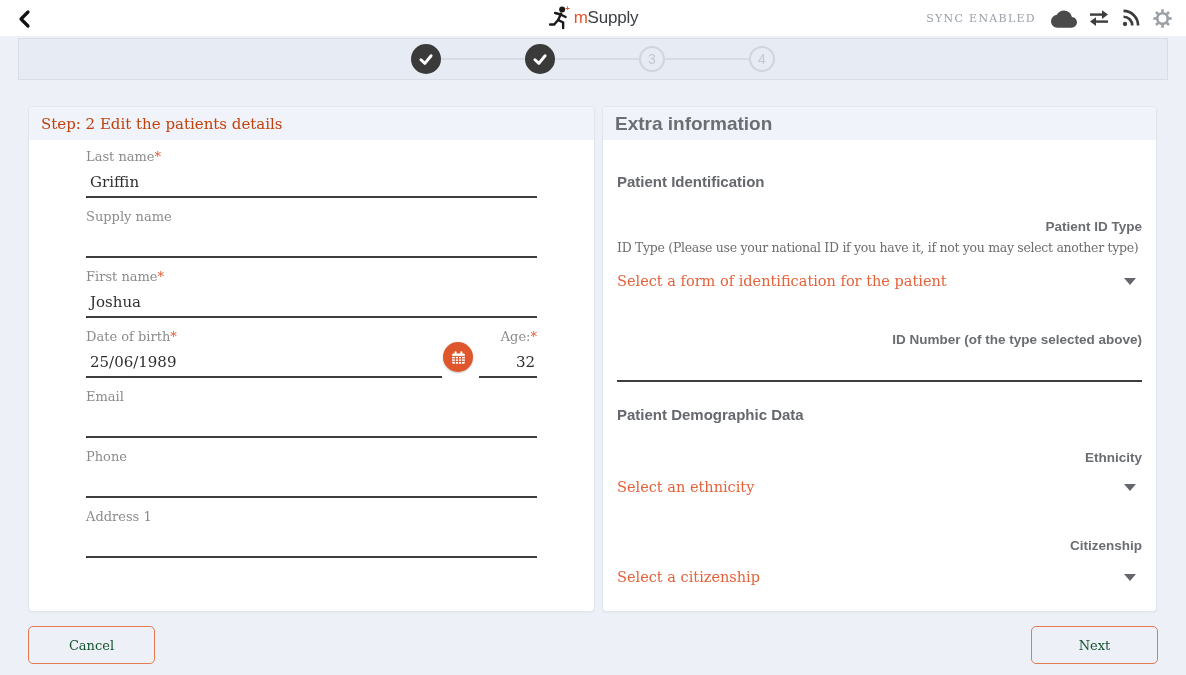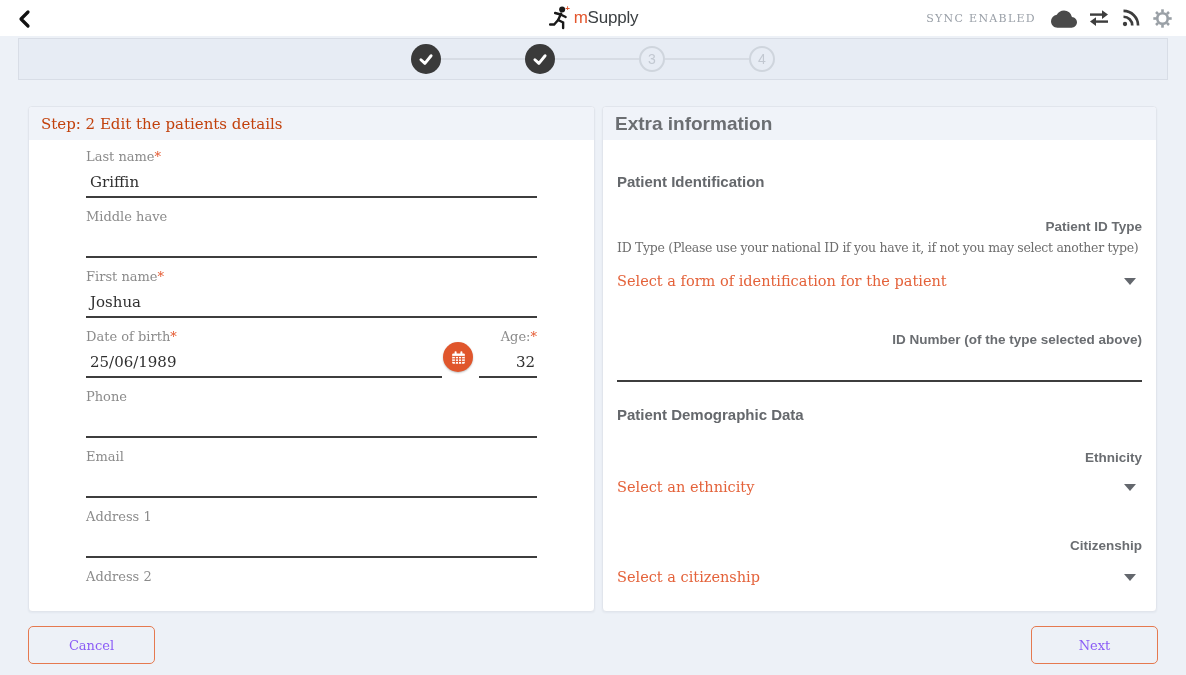--- a/index.html
+++ b/index.html
@@ -52,21 +52,21 @@
   .rlabel { font-family:"Liberation Sans", sans-serif; font-weight:bold; font-size:13.5px; color:#6a6d71; line-height:18px;text-align:right; }
   .rdesc { font-size:12.5px; letter-spacing:-0.3px; color:#6e6e6e; line-height:19px; white-space:nowrap; }
   .select-row { display:flex; justify-content:space-between; align-items:center; height:20px; cursor:pointer; }
   .select-placeholder { font-size:14.5px; color:#e4623a; }
   .dd-arrow { width:0; height:0; border-left:6px solid transparent; border-right:6px solid transparent; border-top:7px solid #63676d; margin-right:6px; }
   .id-value { height:33px; border-bottom:2px solid #3d3d3d; font-size:15px; color:#2f2f2f; cursor:text; }
   .mt32{margin-top:32px;} .mt26{margin-top:26px;} .mt2{margin-top:2px;} .mt14{margin-top:14px;}
   .mt40{margin-top:40px;} .mt23{margin-top:23px;} .mt24{margin-top:24px;} .mt10{margin-top:10px;gap:44px;} .mt12{margin-top:12px;}
   
   .footer { display:flex; justify-content:space-between; margin:14px 28px 0; }
-  .btn { width:127px; height:38px; border:1px solid #e5794f; border-radius:5px; background:transparent; color:#8b5cf6; font-family:"DejaVu Serif", serif; font-size:13px; display:flex; align-items:center; justify-content:center; cursor:pointer; }
+  .btn { width:127px; height:38px; border:1px solid #e5794f; border-radius:5px; background:transparent; color:#14532d; font-family:"DejaVu Serif", serif; font-size:13px; display:flex; align-items:center; justify-content:center; cursor:pointer; }
 </style>
 </head>
 <body>
 
 <header class="topbar">
   <div class="back-btn">
     <svg width="16" height="20" viewBox="0 0 16 20">
       <polyline points="12,3 5,10 12,17" fill="none" stroke="#111111" stroke-width="3.2" stroke-linecap="round" stroke-linejoin="round"></polyline>
     </svg>
   </div>
@@ -160,21 +160,21 @@
       <span class="left-title">Step: 2 Edit the patients details</span>
     </div>
     <div class="form">
 
       <div class="field">
         <div class="flabel"><span>Last name</span><span class="req">*</span></div>
         <div class="fvalue">Griffin</div>
       </div>
 
       <div class="field">
-        <div class="flabel"><span>Middle have</span><span class="req"></span></div>
+        <div class="flabel"><span>Supply name</span><span class="req"></span></div>
         <div class="fvalue"></div>
       </div>
 
       <div class="field">
         <div class="flabel"><span>First name</span><span class="req">*</span></div>
         <div class="fvalue">Joshua</div>
       </div>
 
       <div class="dob-row">
         <div class="dob-col">
@@ -196,38 +196,34 @@
             </g>
           </svg>
         </div>
         <div class="age-col">
           <div class="flabel"><span>Age:</span><span class="req">*</span></div>
           <div class="fvalue">32</div>
         </div>
       </div>
 
       <div class="field">
+        <div class="flabel"><span>Email</span></div>
+        <div class="fvalue"></div>
+      </div>
+
+      <div class="field">
         <div class="flabel"><span>Phone</span></div>
         <div class="fvalue"></div>
       </div>
 
       <div class="field">
-        <div class="flabel"><span>Email</span></div>
-        <div class="fvalue"></div>
-      </div>
-
-      <div class="field">
         <div class="flabel"><span>Address 1</span></div>
         <div class="fvalue"></div>
       </div>
 
-      <div class="field">
-        <div class="flabel"><span>Address 2</span></div>
-        <div class="fvalue" style="border-bottom:none;"></div>
-      </div>
 
     </div>
   </section>
 
   <section class="panel right">
     <div class="panel-strip">
       <span class="right-title">Extra information</span>
     </div>
     <div class="rbody">
 

